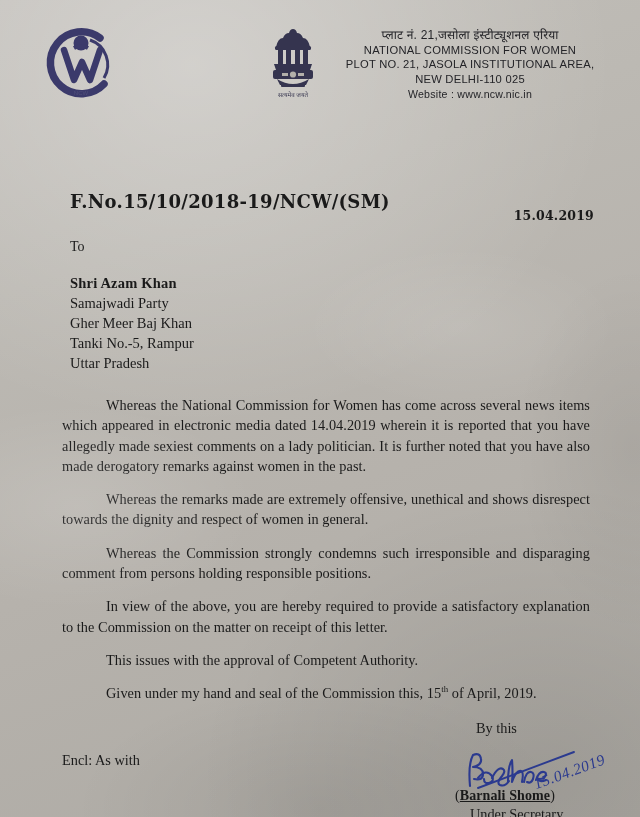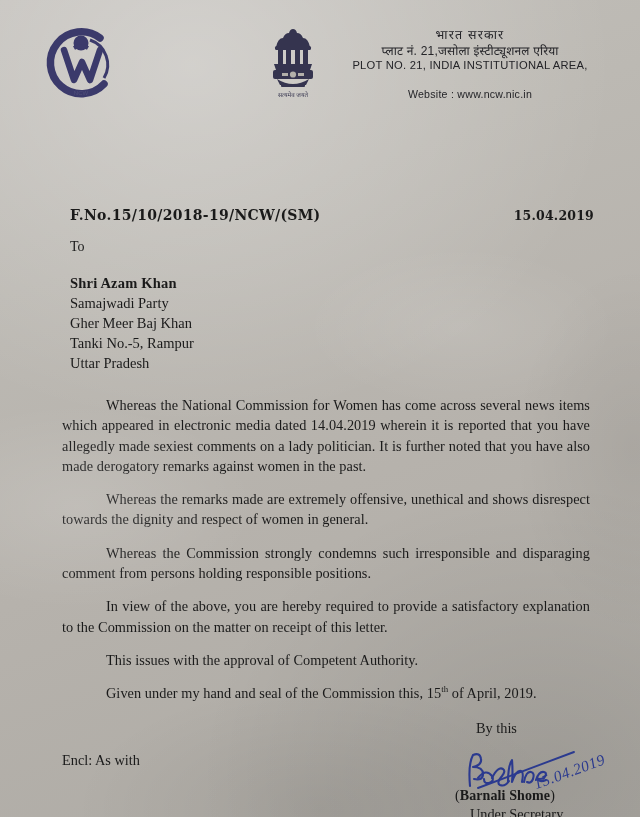--- a/index.html
+++ b/index.html
@@ -79,35 +79,35 @@
   .hindi.l1 { font-size: 12.5px; letter-spacing: 1.2px; }
   .hindi.l2 { font-size: 12.5px; letter-spacing: 0.6px; }
   .hindi.l3 { font-size: 12px; }
   .hindi.l4 { font-size: 12.5px; }
   .eng {
     font-family: "Liberation Sans", "DejaVu Sans", sans-serif;
     font-size: 11.2px;
     letter-spacing: 0.25px;
     margin-top: 1.5px;
   }
-  .eng.web { font-size: 10.6px; margin-top: 15px; }
+  .eng.web { font-size: 10.6px; margin-top: 2px; }
 
   
   .ref-row {
     position: relative;
     margin: 16px 46px 0 70px;
     height: 24px;
   }
   .file-no {
     position: absolute;
     left: 0;
-    top: 16px;
+    top: 0;
     font-family: "DejaVu Serif", "Liberation Serif", serif;
     font-weight: bold;
-    font-size: 14px;
+    font-size: 18px;
     letter-spacing: 0.3px;
   }
   .doc-date {
     position: absolute;
     right: 0;
     top: 17px;
     font-family: "DejaVu Serif", "Liberation Serif", serif;
     font-weight: bold;
     font-size: 12.5px;
     letter-spacing: 0.2px;
@@ -170,21 +170,21 @@
     height: 58px;
   }
   .sig-svg { position: absolute; left: 0; top: 0; }
   .signed-name {
     position: absolute;
     left: 455px;
     top: 68px;
     font-size: 14px;
     letter-spacing: 0.1px;
   }
-  .signed-name b { font-weight: bold; }
+  .signed-name b { font-weight: bold; text-decoration: underline; }
   .designation {
     position: absolute;
     left: 470px;
     top: 86px;
     font-size: 14.3px;
   }
 </style>
 </head>
 <body>
 
@@ -231,23 +231,24 @@
         <g fill="#b3b0aa">
           <circle cx="25" cy="47.5" r="3.1"></circle>
           <path d="M14 46 h6 v3 h-6 z"></path>
           <path d="M30 46 h6 v3 h-6 z"></path>
         </g>
         <text x="25" y="70" font-size="6.2" fill="#3a3952" text-anchor="middle" font-family="'Liberation Sans', 'DejaVu Sans', sans-serif">सत्यमेव जयते</text>
       </svg>
     </div>
 
     <div class="head-lines">
-      <span class="hline hindi l1">भारत सरकार</span>
       <span class="hline hindi l3">प्लाट नं. 21,जसोला इंस्टीट्यूशनल एरिया</span>
-      <span class="hline eng">PLOT NO. 21, INDIA INSTITUTIONAL AREA,</span>
+      <span class="hline eng">NATIONAL COMMISSION FOR WOMEN</span>
+      <span class="hline eng">PLOT NO. 21, JASOLA INSTITUTIONAL AREA,</span>
+      <span class="hline eng">NEW DELHI-110 025</span>
       <span class="hline eng web">Website : www.ncw.nic.in</span>
     </div>
   </div>
 
   <div class="ref-row">
     <span class="file-no">F.No.15/10/2018-19/NCW/(SM)</span>
     <span class="doc-date">15.04.2019</span>
   </div>
 
   <div class="to-label">To</div>

